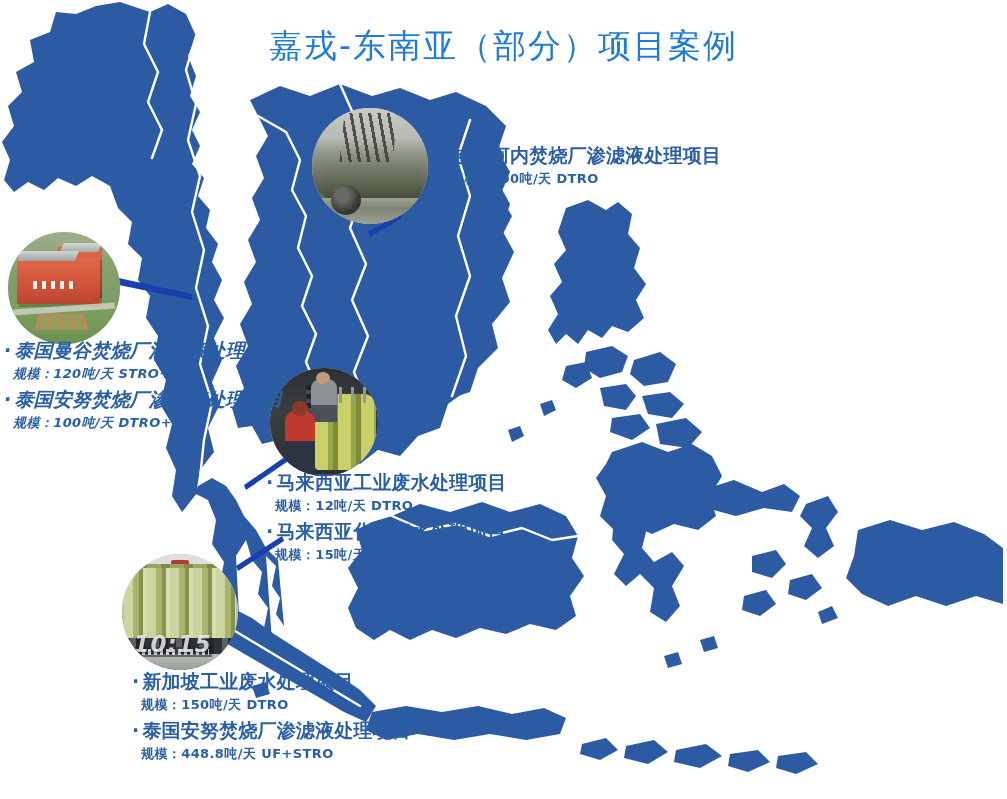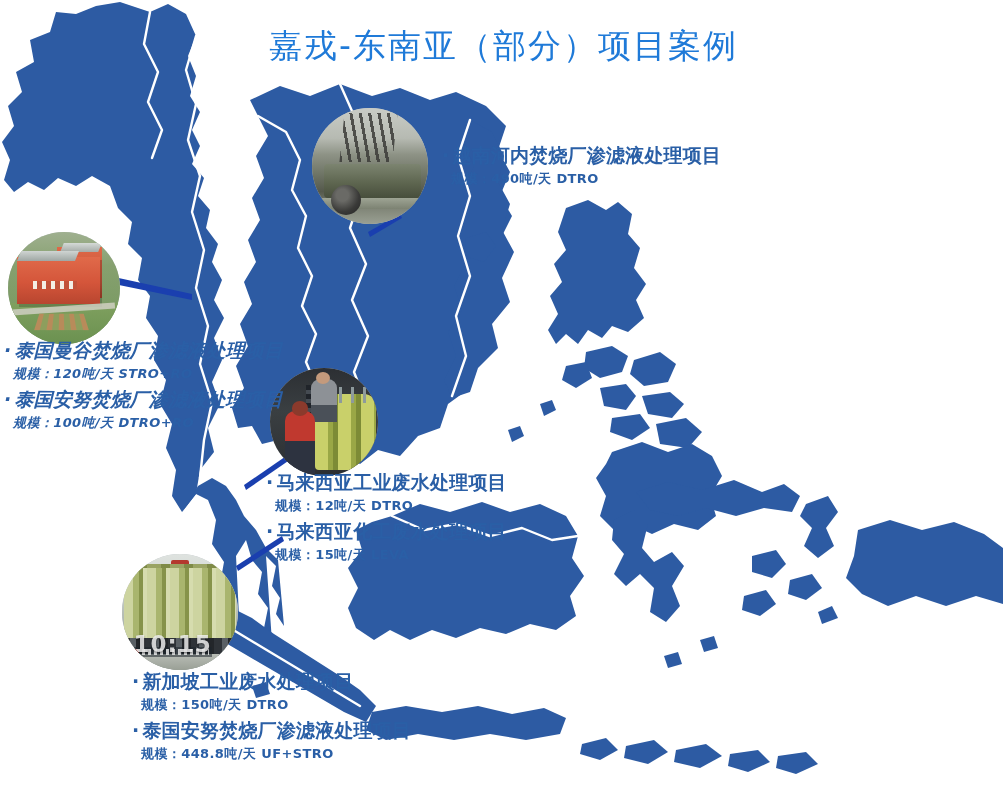--- a/index.html
+++ b/index.html
@@ -37,20 +37,21 @@
   
   #connectors { position: absolute; inset: 0; z-index: 20; pointer-events: none; }
 
   
   .photo {
     position: absolute;
     border-radius: 50%;
     overflow: hidden;
     z-index: 30;
     background: #b9c0c4;
+    font-style: italic;
   }
   .photo .inner { position: absolute; inset: 0; }
 
   
   .ph-vn .inner {
     background:
       linear-gradient(105deg, rgba(255,255,255,.28) 0 6%, rgba(0,0,0,0) 7% 100%),
       linear-gradient(180deg, #c9ccc6 0%, #b6bab2 26%, #8e9386 40%, #6d7364 58%, #55594c 72%, #7d8274 85%, #9aa093 100%);
   }
   .ph-vn .pipes {

